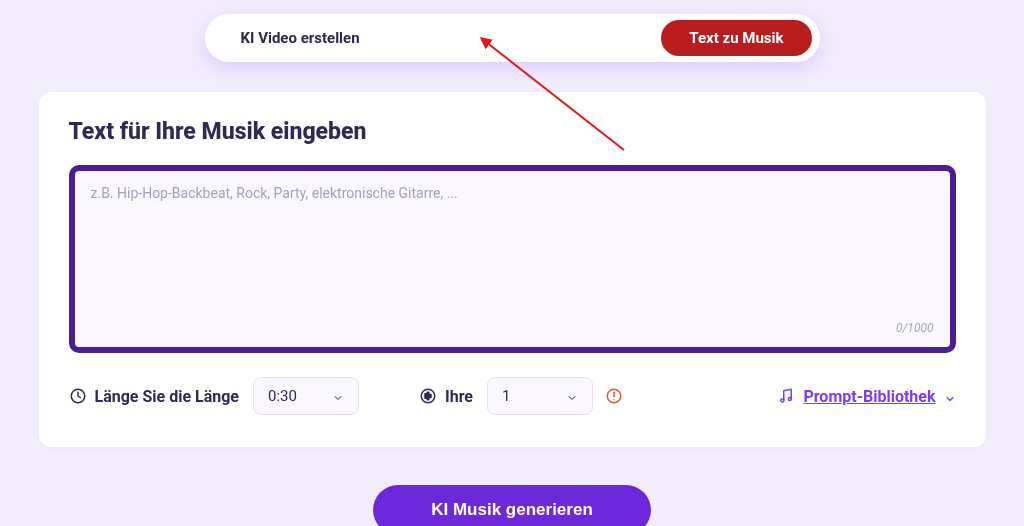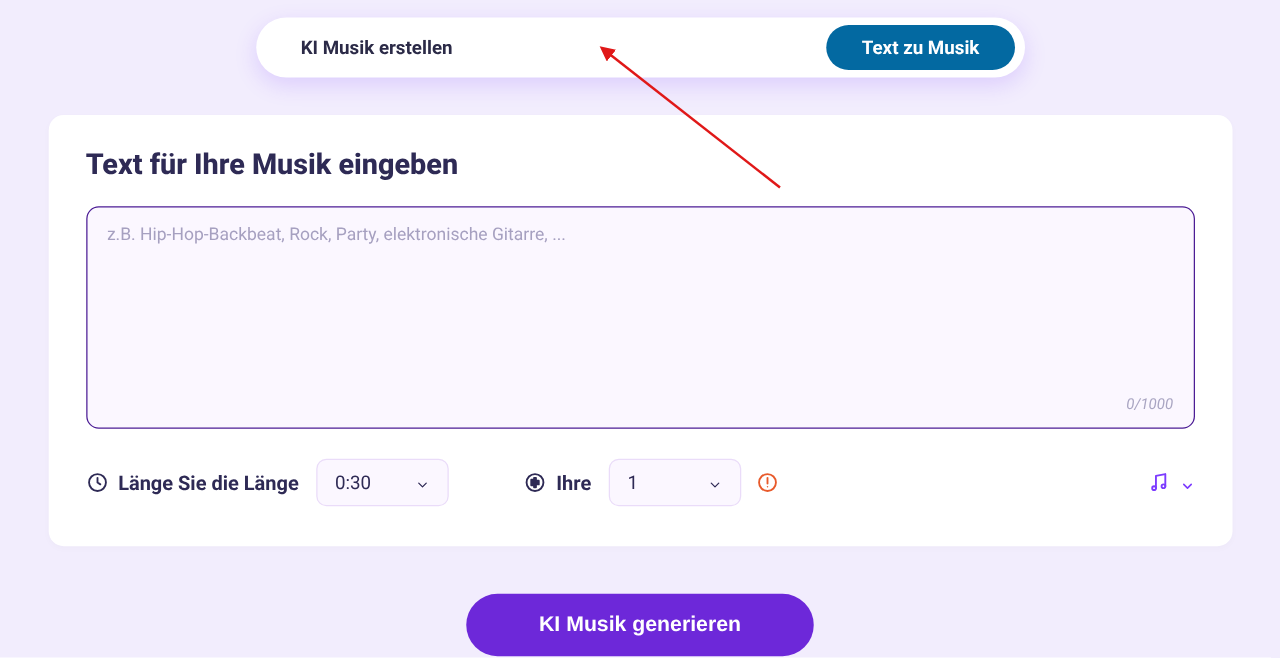--- a/index.html
+++ b/index.html
@@ -25,41 +25,41 @@
   .tab {
     border-radius: 999px;
     padding: 9px 28px;
     font-size: 15px;
     font-weight: 700;
     color: #2b2a47;
     white-space: nowrap;
     cursor: pointer;
   }
   .tab.active {
-    background: #0369a1;
+    background: #b91c1c;
     color: #fff;
   }
 
   .card {
     width: 947px;
     margin: 30px auto 0;
     background: #fff;
     border-radius: 12px;
     padding: 26px 30px 32px;
     box-shadow: 0 2px 6px rgba(0,0,0,0.02);
   }
   .card-title {
     font-size: 23px;
     font-weight: 800;
     color: #2e2a55;
     margin-bottom: 20px;
   }
   .textarea-wrap {
     position: relative;
-    border: 1px solid #4c1d95;
+    border: 6px solid #4c1d95;
     border-radius: 10px;
     background: #fbf7ff;
     padding: 14px 16px 12px;
   }
   .textarea {
     width: 100%;
     min-height: 128px;
     border: none;
     outline: none;
     background: transparent;
@@ -143,21 +143,21 @@
     top: 32px;
     width: 160px;
     height: 125px;
     pointer-events: none;
   }
 </style>
 </head>
 <body>
 
 <div class="tab-bar">
-  <div class="tab">KI Musik erstellen</div>
+  <div class="tab">KI Video erstellen</div>
   <div class="tab active">Text zu Musik</div>
 </div>
 
 <div class="card">
   <div class="card-title">Text für Ihre Musik eingeben</div>
 
   <div class="textarea-wrap">
     <textarea class="textarea" placeholder="z.B. Hip-Hop-Backbeat, Rock, Party, elektronische Gitarre, ..." style=""></textarea>
     <div class="char-count">0/1000</div>
   </div>
@@ -214,20 +214,21 @@
     <div class="flex-grow"></div>
 
     <div class="prompt-lib">
       <span class="ctrl-icon">
         <svg viewBox="0 0 24 24" fill="none" stroke="#7c3bff" stroke-width="2" stroke-linecap="round" stroke-linejoin="round">
             <path d="M9 18V5l10-2v13"></path>
             <circle cx="7" cy="18" r="2"></circle>
             <circle cx="17" cy="16" r="2"></circle>
           </svg>
       </span>
+      <span class="underline">Prompt-Bibliothek</span>
       <span class="chev">
         <svg viewBox="0 0 24 24" fill="none" stroke="#7c3bff" stroke-width="2.5" stroke-linecap="round" stroke-linejoin="round">
             <polyline points="6 9 12 15 18 9"></polyline>
           </svg>
       </span>
     </div>
   </div>
 </div>
 
 <button class="gen-btn">KI Musik generieren</button>

